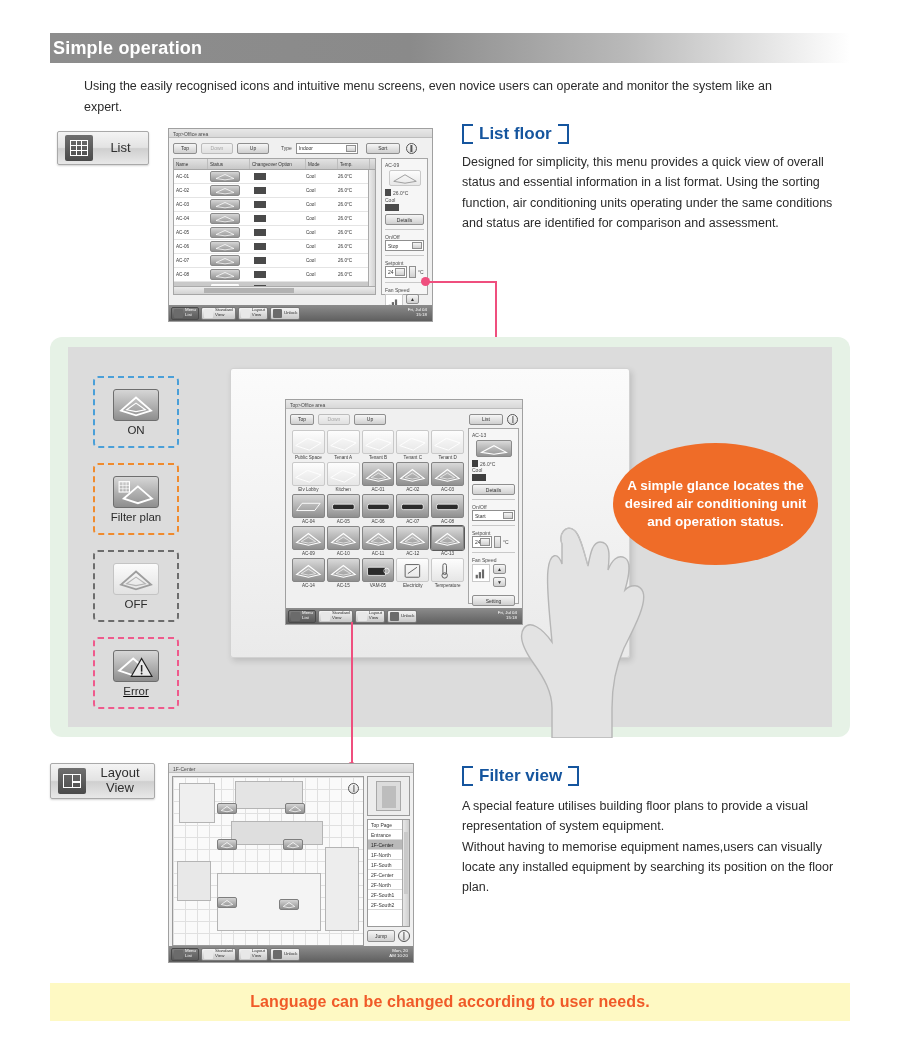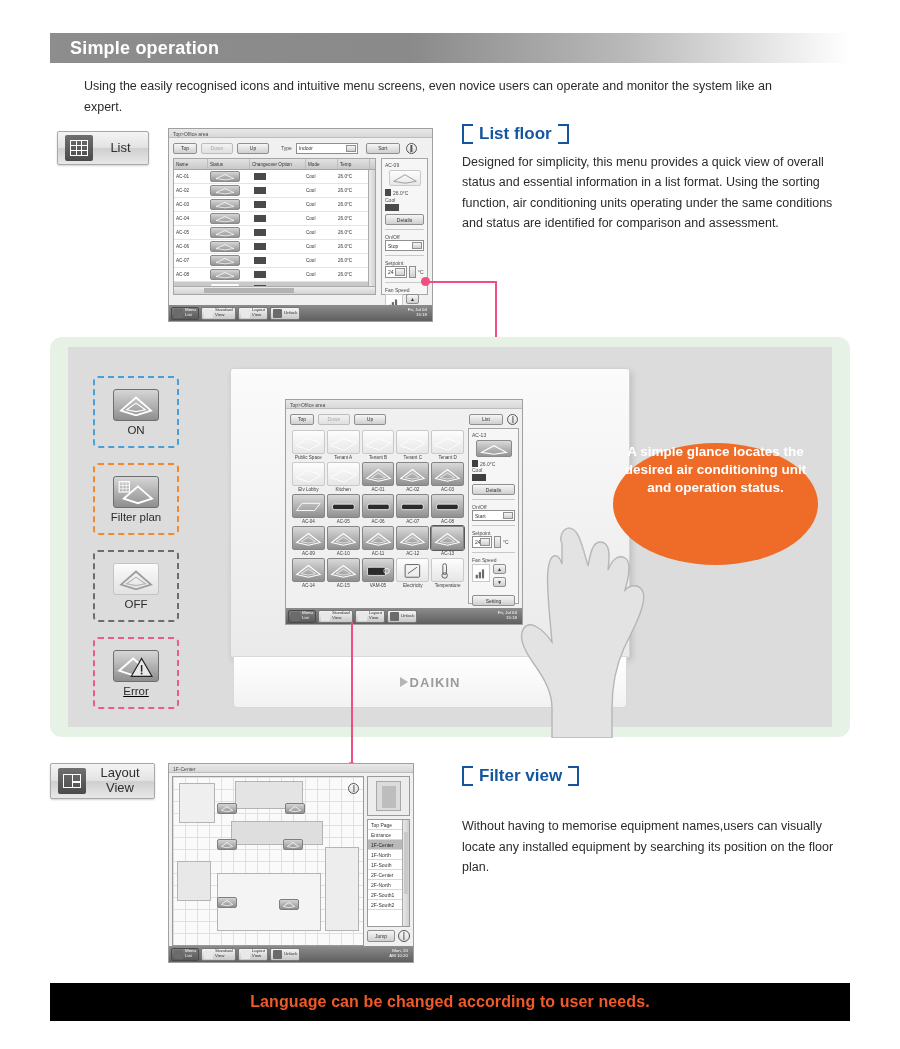--- a/index.html
+++ b/index.html
@@ -13,21 +13,21 @@
 
   
   .section-header {
     position: absolute; left: 50px; top: 33px;
     width: 800px; height: 30px;
     background: linear-gradient(to right, #8d8d8d 0%, #8a8a8a 45%, #b9b9b9 72%, #ffffff 100%);
     display: flex; align-items: center;
   }
   .section-header .title {
     color: #ffffff; font-size: 18px; font-weight: bold;
-    padding-left: 20px; letter-spacing: .2px;
+    padding-left: 3px; letter-spacing: .2px;
   }
   .intro {
     position: absolute; left: 84px; top: 76px; width: 700px;
     font-size: 12.5px; color: #2b2b2b; line-height: 1.65;
   }
 
   
   .tab-button {
     position: absolute;
     background: linear-gradient(to bottom, #f4f4f4 0%, #e3e3e3 48%, #cfcfcf 52%, #e8e8e8 100%);
@@ -216,21 +216,21 @@
   }
   .task-ic { width:9px; height:9px; background:#6b6b6b; border-radius:1px; flex:0 0 auto; }
   .task-ic.lt { background:#e8e8e8; }
   .task-clock { margin-left:auto; font-size:4.4px; color:#fff; text-align:right;
     line-height:1.1; padding-right:3px; }
 
   
   .callout {
     position:absolute; left:613px; top:443px; width:205px; height:122px;
     background:#ef6c28; border-radius:50%;
-    display:flex; align-items:flex-start; justify-content:center;
+    display:flex; align-items:center; justify-content:center;
   }
   .callout .txt {
     color:#fff; font-weight:bold; font-size:13.5px; line-height:1.33;
     text-align:center; padding:0 10px;
   }
 
   
   .leader { position:absolute; background:#ef4f7e; }
   .dot {
     position:absolute; width:9px; height:9px; border-radius:50%;
@@ -283,21 +283,21 @@
     background:linear-gradient(to right,#e7e7e7,#cfcfcf); border-left:1px solid #aaa;
   }
   .fp-thumb {
     position:absolute; left:1px; right:1px; top:12px; height:62px;
     background:#c9c9c9;
   }
 
   
   .banner {
     position:absolute; left:50px; top:983px; width:800px; height:38px;
-    background:#000000; display:flex; align-items:center; justify-content:center;
+    background:#fef9c3; display:flex; align-items:center; justify-content:center;
   }
   .banner .t {
     color:#f05a28; font-weight:bold; font-size:16px; letter-spacing:.1px;
   }
 
   
   .hand { position:absolute; pointer-events:none; }
 </style>
 </head>
 <body>
@@ -899,26 +899,20 @@
           <span>Unlock</span>
         </div>
         <div class="task-clock">
           <span>Fri, Jul 04</span><br>
           <span>15:18</span>
         </div>
       </div>
     </div>
   </div>
 
-  <div class="device-base">
-    <span class="daikin">
-      <span class="mark"></span>
-        <span>DAIKIN</span>
-    </span>
-  </div>
 
   <svg class="hand" style="left:270px;top:140px;width:170px;height:230px;" viewBox="0 0 170 230">
     <path d="M62 36 C58 26 66 16 74 22 C80 26 84 44 88 58 C90 48 92 34 100 34 C110 34 110 46 108 62
              C112 52 118 46 125 50 C132 54 129 68 125 82 C131 76 140 76 143 84 C147 96 134 120 124 140
              C116 158 112 178 112 200 L112 230 L52 230 L52 200 C52 184 44 170 34 156
              C24 142 18 128 24 120 C30 112 42 120 52 134 C50 110 46 78 48 62 C50 44 58 44 62 56 Z" fill="#e3e3e3" stroke="#b6b6b6" stroke-width="1.4"></path>
     <path d="M62 36 C58 26 66 16 74 22 C80 26 84 44 88 58" fill="none" stroke="#c4c4c4" stroke-width="1"></path>
   </svg>
 </div>
 
@@ -1025,19 +1019,19 @@
     </div>
   </div>
 </div>
 
 <div class="vt-head" style="left:462px;top:766px;">
   <span class="bracket-l"></span>
   <span>Filter view</span>
   <span class="bracket-r"></span>
 </div>
 <div class="vt-body" style="left:462px;top:796px;">
-  <br>
+  <span>A special feature utilises building floor plans to provide a visual representation of system equipment.</span><br>
   <span>Without having to memorise equipment names,users can visually locate any installed equipment by searching its position on the floor plan.</span>
 </div>
 
 <div class="banner">
   <span class="t">Language can be changed according to user needs.</span>
 </div>
 
 </body></html>

